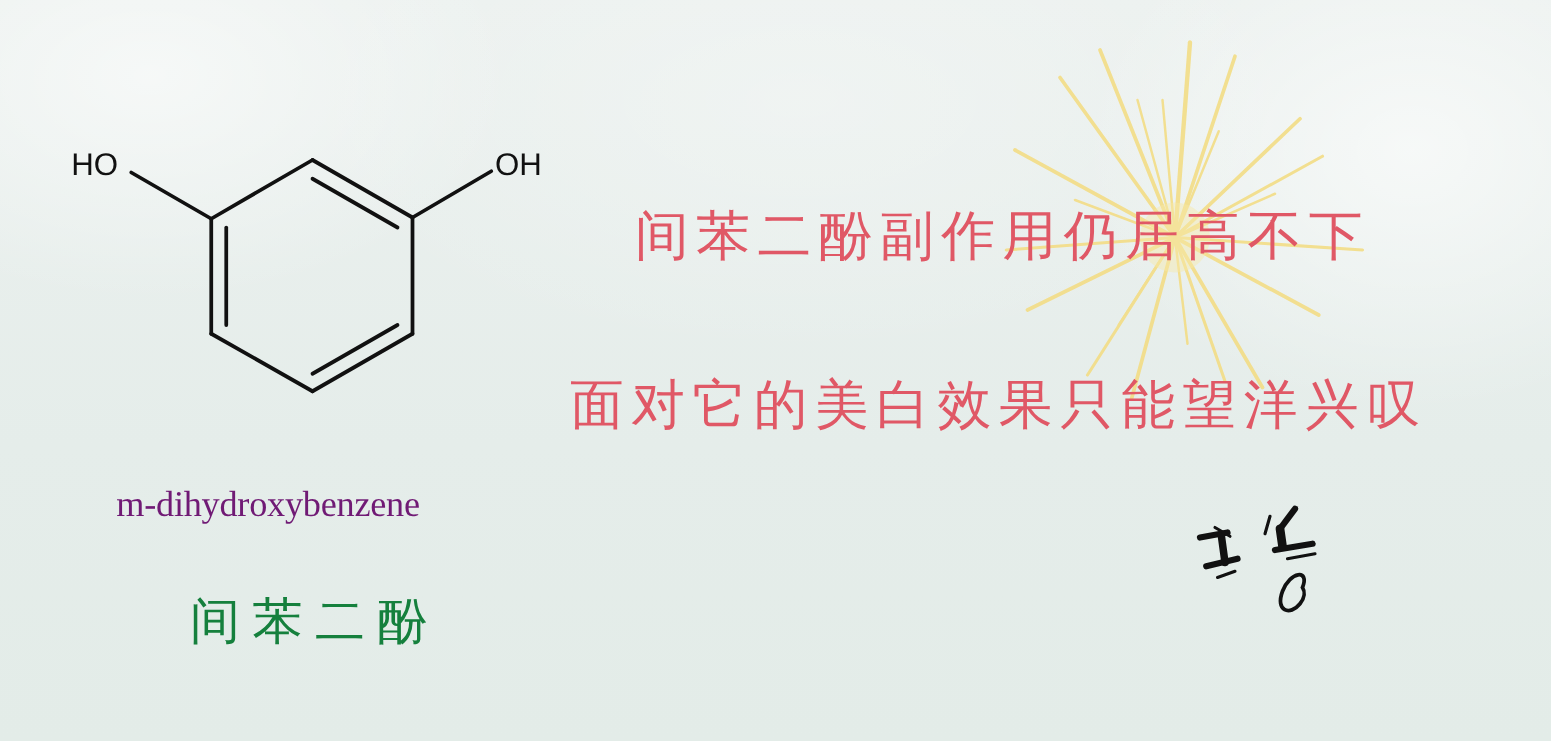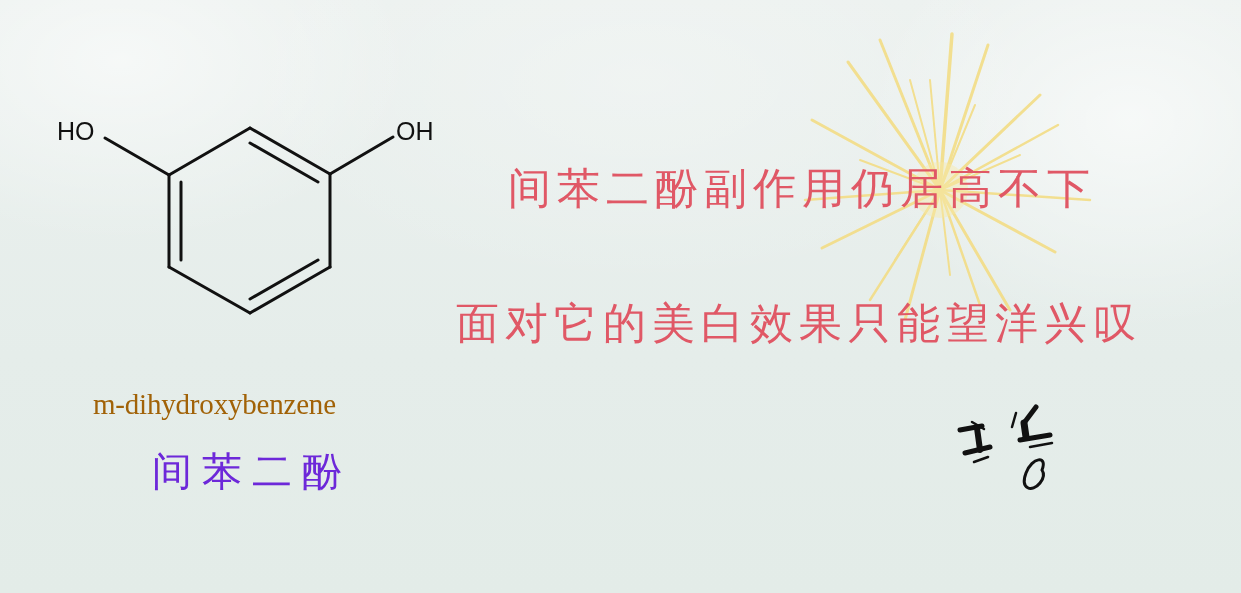--- a/index.html
+++ b/index.html
@@ -17,27 +17,27 @@
         linear-gradient(180deg, #ecf1ef 0%, #e5edea 60%, #e3ece8 100%);
     }
     .molecule { position: absolute; left: 0; top: 0; width: 480px; height: 340px; }
     .atom-label {
       font-family: "Liberation Sans", sans-serif;
       font-size: 25px; fill: #111;
     }
     .english-name {
       position: absolute; left: 93px; top: 388px; width: 320px;
       font-family: "Liberation Serif", serif;
-      font-size: 29px; color: #a16207; letter-spacing: -0.2px;
+      font-size: 29px; color: #701a75; letter-spacing: -0.2px;
       white-space: nowrap;
     }
     .chinese-name {
-      position: absolute; left: 152px; top: 444px;
+      position: absolute; left: 152px; top: 469px;
       font-family: Liberation Serif, serif;
-      font-size: 40px; color: #6d28d9; letter-spacing: 10px;
+      font-size: 40px; color: #15803d; letter-spacing: 10px;
       white-space: nowrap; font-weight: normal;
     }
     .sparkle { position: absolute; left: 800px; top: 20px; width: 300px; height: 300px; }
     .headline {
       position: absolute; white-space: nowrap;
       font-family: Liberation Serif, serif;
       color: #e05866; font-size: 43px; letter-spacing: 6px;
     }
     .headline-1 { left: 508px; top: 160px; }
     .headline-2 { left: 456px; top: 295px; }

